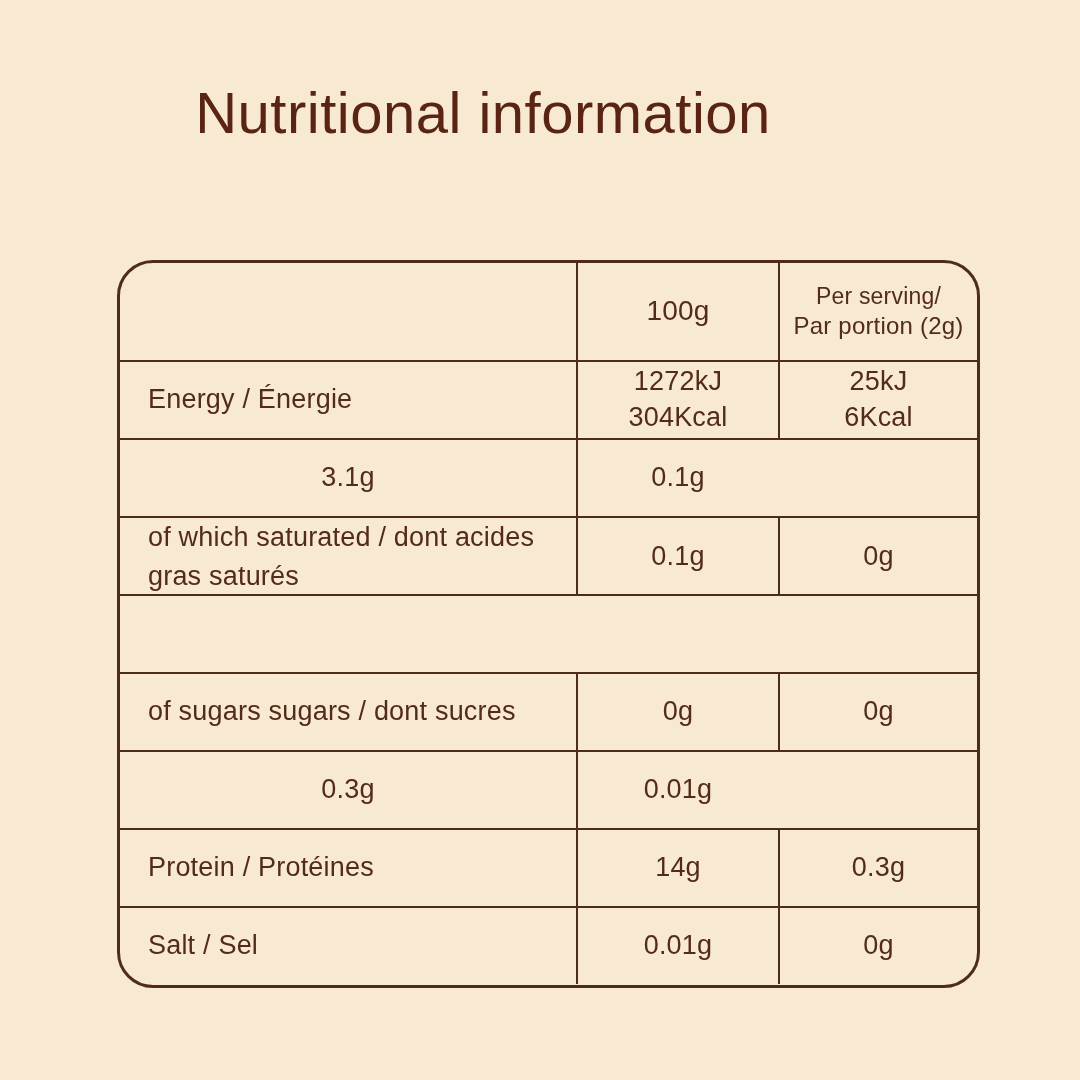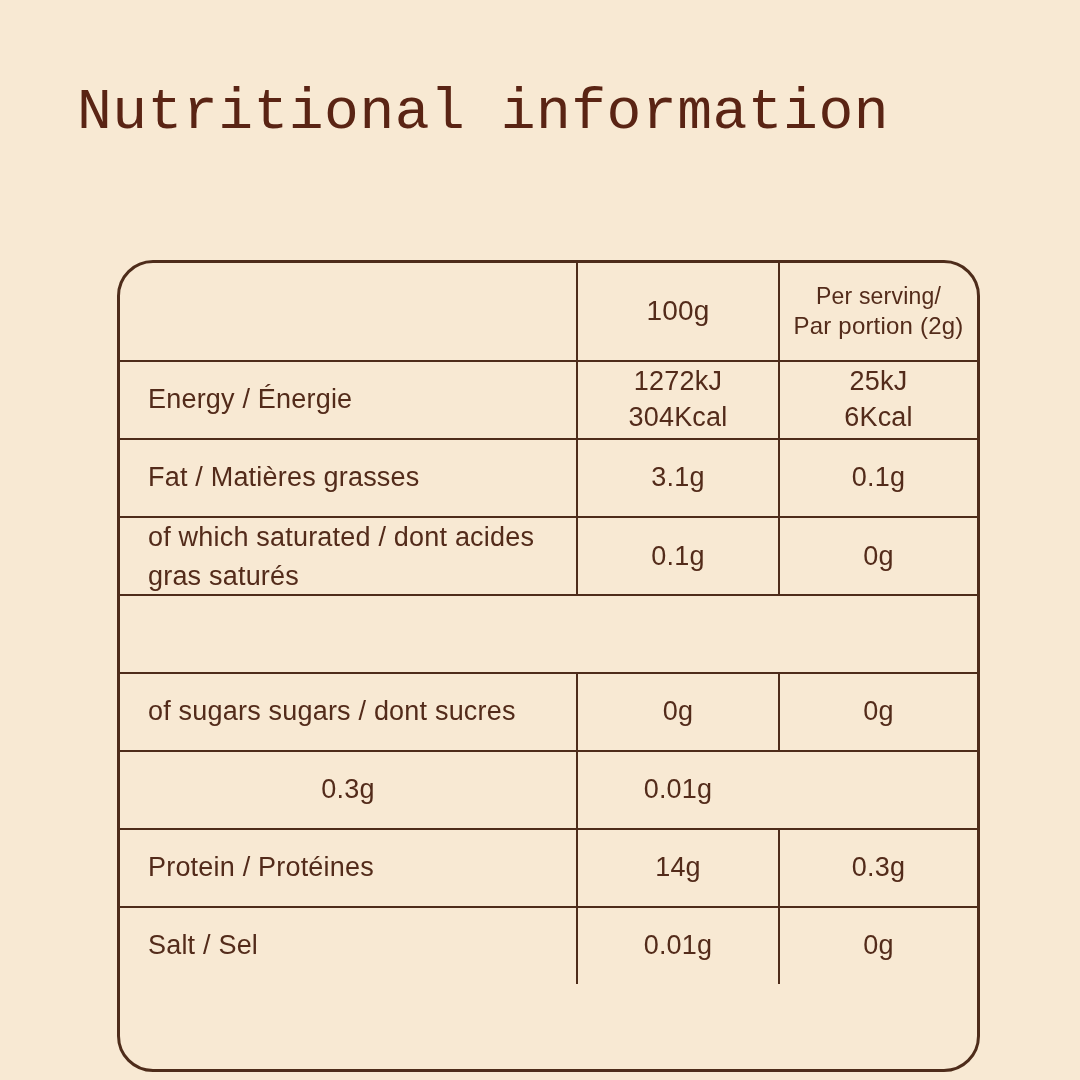--- a/index.html
+++ b/index.html
@@ -14,30 +14,30 @@
     background: var(--bg);
     font-family: "Liberation Sans", "DejaVu Sans", sans-serif;
     overflow: hidden;
     position: relative;
   }
   .title {
     position: absolute;
     top: 81px; left: 0;
     width: 966px;
     text-align: center;
-    font-family: Liberation Mono, monospace;
+    font-family: Liberation Sans, sans-serif;
     font-size: 58px;
     line-height: 63px;
     color: var(--title-color);
     letter-spacing: 0.5px;
   }
   .nutrition-table {
     position: absolute;
     left: 117px; top: 260px;
-    width: 863px; height: 812px;
+    width: 863px; height: 728px;
     border: 3px solid var(--border-color);
     border-radius: 36px;
     overflow: hidden;
     color: var(--text-color);
   }
   .t-row {
     display: grid;
     grid-template-columns: 456px 202px 199px;
     height: 78px;
   }
@@ -89,21 +89,20 @@
 
   <div class="t-row">
     <div class="cell label">Energy / Énergie</div>
     <div class="cell value">1272kJ
 304Kcal</div>
     <div class="cell value">25kJ
 6Kcal</div>
   </div>
 
   <div class="t-row">
-    <div class="cell label">Fat / Matières grasses</div>
     <div class="cell value">3.1g</div>
     <div class="cell value">0.1g</div>
   </div>
 
   <div class="t-row">
     <div class="cell label">of which saturated / dont acides gras saturés</div>
     <div class="cell value">0.1g</div>
     <div class="cell value">0g</div>
   </div>
 

